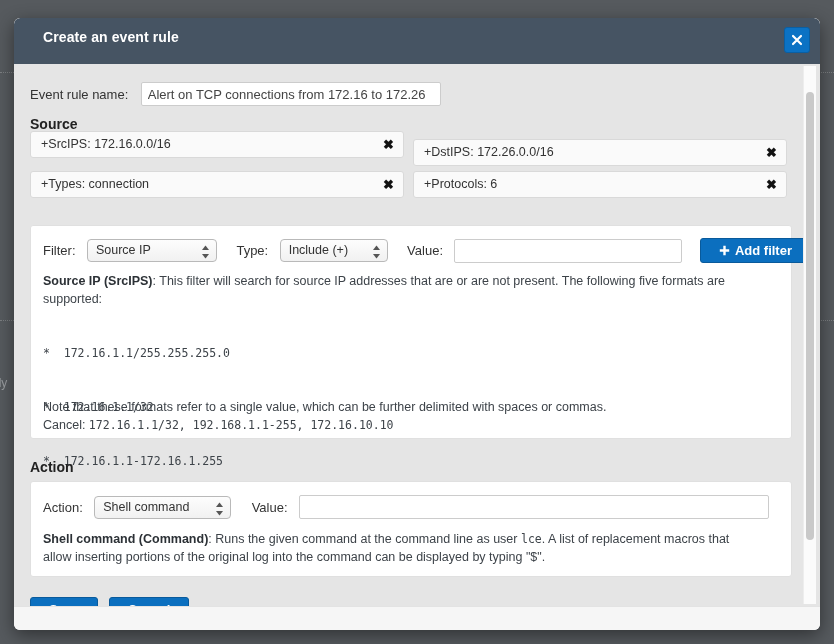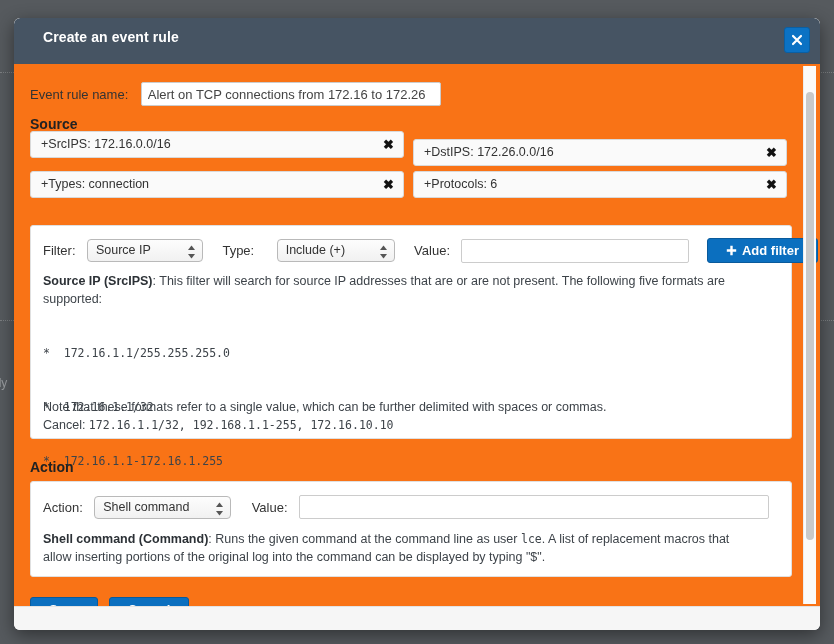--- a/index.html
+++ b/index.html
@@ -80,21 +80,21 @@
   }
   #close-btn svg { display: block; margin: 5px auto; }
 
   
   #modal-body {
     position: absolute;
     left: 0;
     top: 46px;
     width: 806px;
     height: 543px;
-    background: #f97316;
+    background: #e5e5e5;
     overflow: hidden;
   }
   #body-inner {
     position: relative;
     width: 806px;
     padding: 0;
   }
   #modal-footer-strip {
     position: absolute;
     left: 0;
@@ -310,32 +310,32 @@
       </div>
       <div class="tag" style="left:399px; top:107px; width:374px;padding-left:8px;">
         <span class="tag-label">+Protocols: 6</span>
         <span class="tag-remove">✖</span>
       </div>
 
       <div class="panel" style="top:161px; height:214px;">
 
         <div style="position:absolute; left:12px; top:12px; white-space:nowrap;">
           <span class="label">Filter:</span>
-          <span class="select" style="width:116px; margin-left:7px;">
+          <span class="select" style="width:130px; margin-left:7px;">
             <span class="select-text">Source IP</span>
             <span class="select-arrows">
               <svg width="9" height="14" viewBox="0 0 9 14" aria-hidden="true">
                 <path d="M4.5 0.5 L8 5 L1 5 Z" fill="#555"></path>
                 <path d="M4.5 13.5 L8 9 L1 9 Z" fill="#555"></path>
               </svg>
             </span>
           </span>
 
           <span class="label" style="margin-left:15px;">Type:</span>
-          <span class="select" style="width:118px; margin-left:18px;">
+          <span class="select" style="width:108px; margin-left:7px;">
             <span class="select-text">Include (+)</span>
             <span class="select-arrows">
               <svg width="9" height="14" viewBox="0 0 9 14" aria-hidden="true">
                 <path d="M4.5 0.5 L8 5 L1 5 Z" fill="#555"></path>
                 <path d="M4.5 13.5 L8 9 L1 9 Z" fill="#555"></path>
               </svg>
             </span>
           </span>
 
           <span class="label" style="margin-left:15px;">Value:</span>

